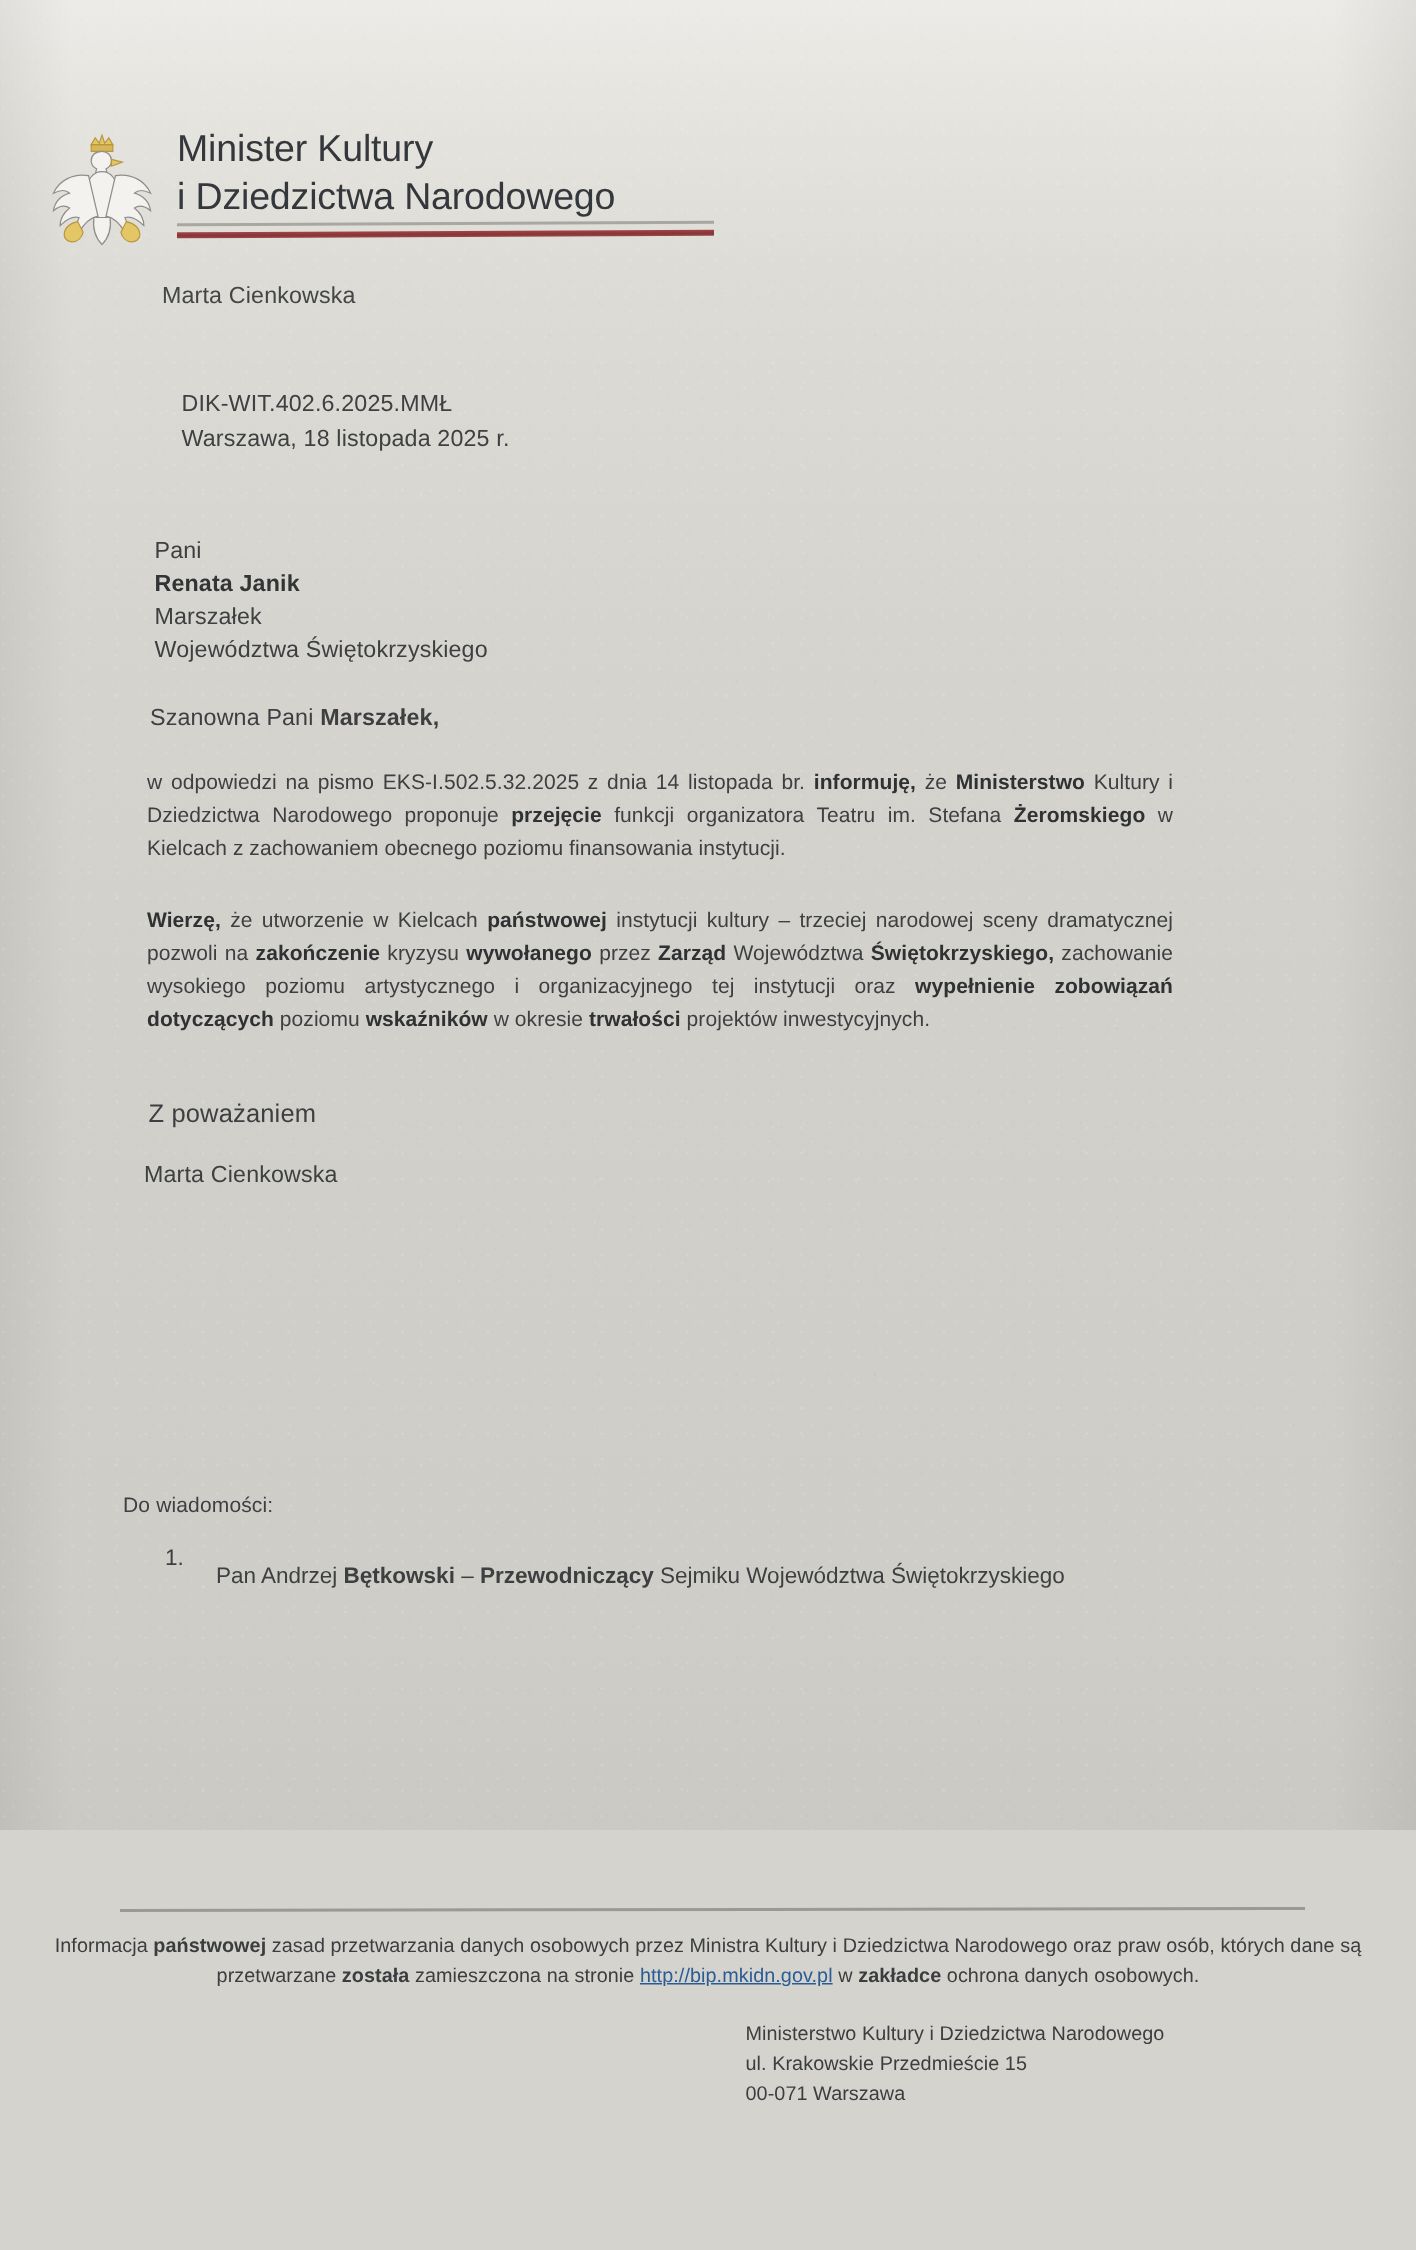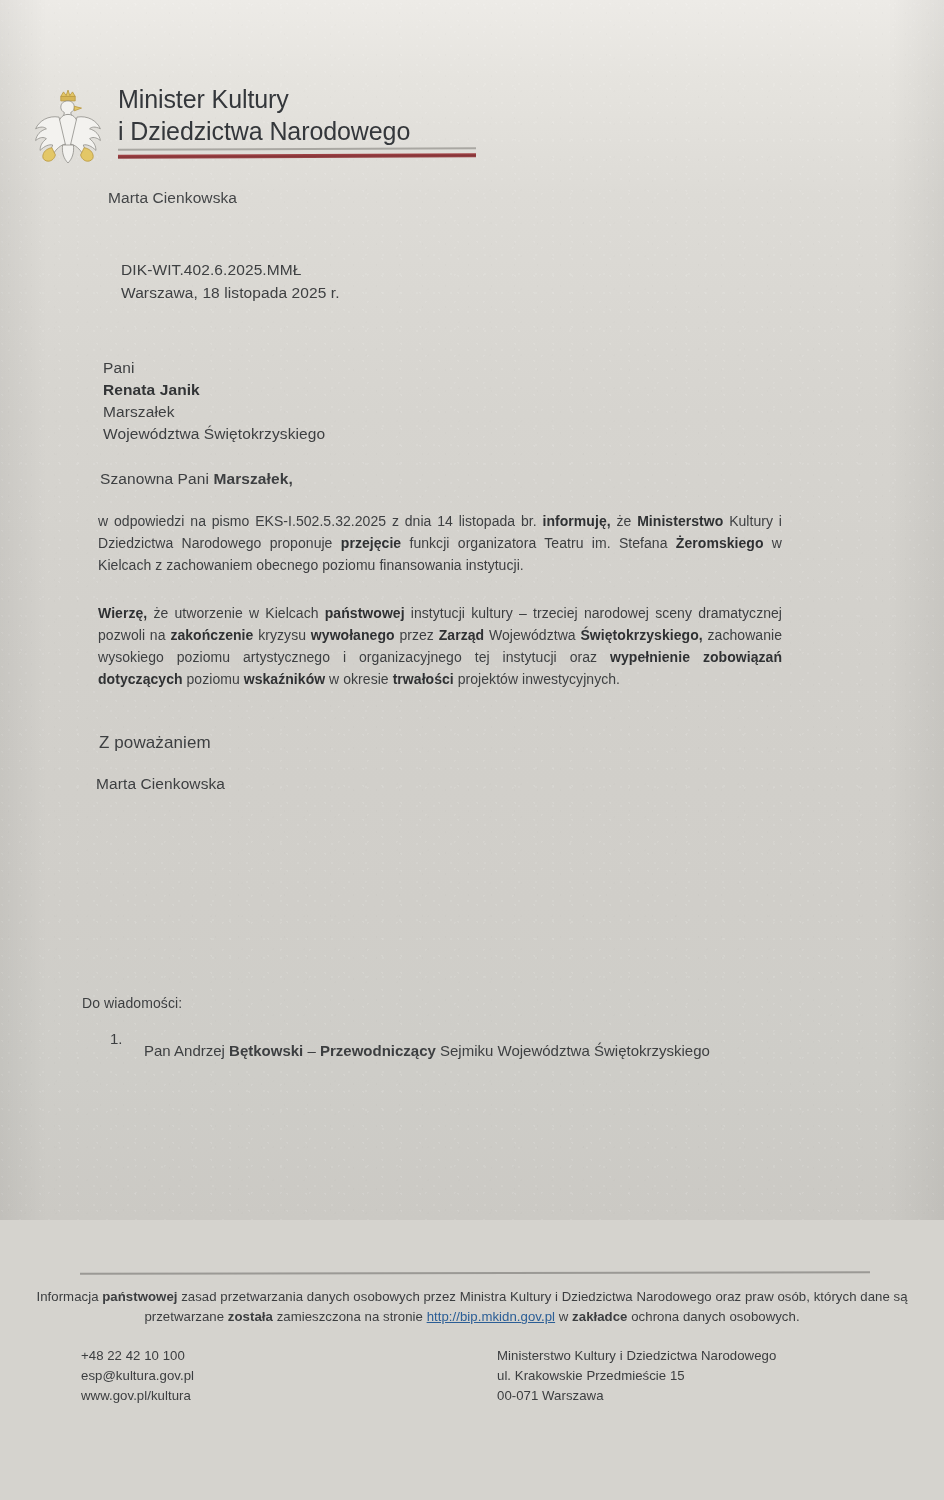--- a/index.html
+++ b/index.html
@@ -310,24 +310,19 @@
     <div class="row">
       <div class="num">1.</div>
       <div class="txt"><span>Pan Andrzej </span><b>Bętkowski</b><span> – </span><b>Przewodniczący</b><span> Sejmiku Województwa Świętokrzyskiego</span></div>
     </div>
   </div>
 
   <div id="foot-rule"></div>
 
   <div id="privacy"><span>Informacja </span><b>państwowej</b><span> zasad przetwarzania danych osobowych przez Ministra Kultury i Dziedzictwa Narodowego oraz praw osób, których dane są przetwarzane </span><b>została</b><span> zamieszczona na stronie </span><span class="link">http://bip.mkidn.gov.pl</span><span> w </span><b>zakładce</b><span> ochrona danych osobowych.</span></div>
 
-  <div id="foot-left">
-    <div>+48 22 42 10 100</div>
-    <div>esp@kultura.gov.pl</div>
-    <div>www.gov.pl/kultura</div>
-  </div>
 
   <div id="foot-right">
     <div>Ministerstwo Kultury i Dziedzictwa Narodowego</div>
     <div>ul. Krakowskie Przedmieście 15</div>
     <div>00-071 Warszawa</div>
   </div>
 </div>
 
 </body></html>

